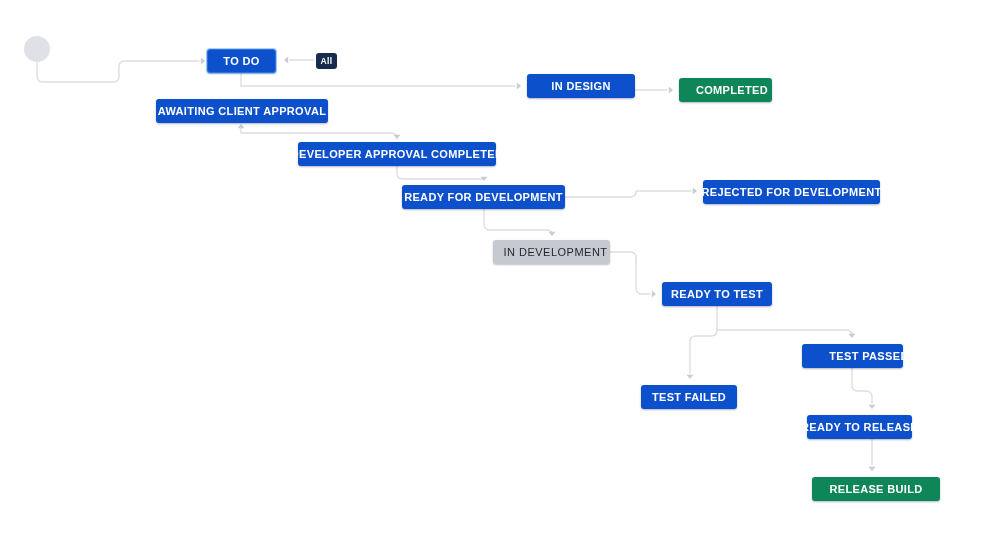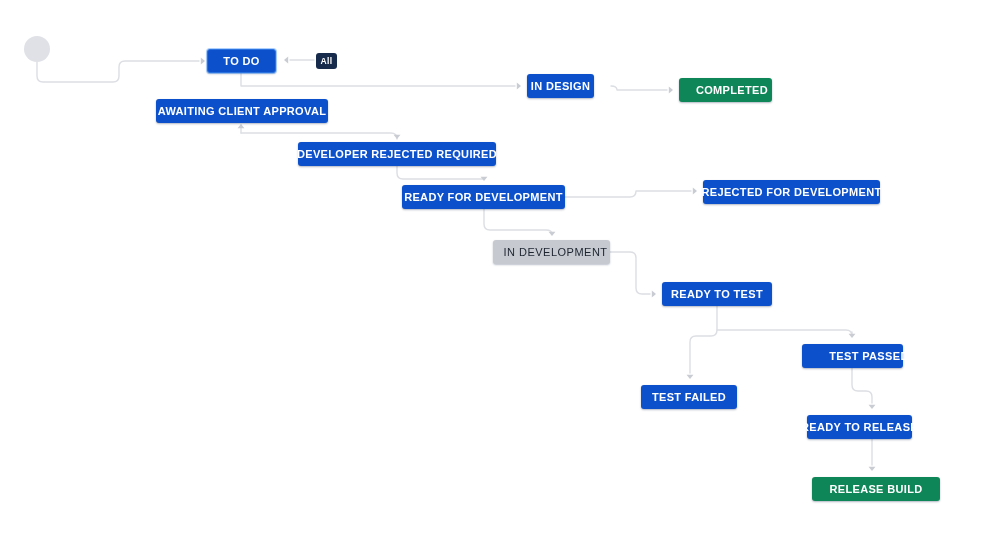--- a/index.html
+++ b/index.html
@@ -120,23 +120,23 @@
       <path d="M 852 368 L 852 385 Q 852 391 858 391 L 866 391 Q 872 391 872 397 L 872 403" fill="none" stroke="#dcdee3" stroke-width="1.4" stroke-linecap="round" stroke-linejoin="round"></path>
       <polygon points="872,409 868.556,404.8 875.444,404.8" fill="#c9ccd3"></polygon>
       <path d="M 872 439 L 872 465" fill="none" stroke="#dcdee3" stroke-width="1.4" stroke-linecap="round" stroke-linejoin="round"></path>
       <polygon points="872,471 868.556,466.8 875.444,466.8" fill="#c9ccd3"></polygon>
     </svg>
 
   <div id="node-layer">
       <div class="start-node" style="left: 24px; top: 36px; width: 26px; height: 26px; background: rgb(223, 225, 230);"></div>
       <div class="node blue selected" style="left: 207px; top: 49px; width: 69px; height: 24px;">TO DO</div>
       <div class="node blue" style="left: 156px; top: 99px; width: 172px; height: 24px;">AWAITING CLIENT APPROVAL</div>
-      <div class="node blue" style="left: 527px; top: 74px; width: 67px; height: 24px;">IN DESIGN</div>
+      <div class="node blue" style="left: 527px; top: 74px; width: 108px; height: 24px;">IN DESIGN</div>
       <div class="node green" style="left: 679px; top: 78px; width: 93px; height: 24px; padding-left: 13px;">COMPLETED</div>
-      <div class="node blue" style="left: 298px; top: 142px; width: 198px; height: 24px;">DEVELOPER REJECTED REQUIRED</div>
+      <div class="node blue" style="left: 298px; top: 142px; width: 198px; height: 24px;">DEVELOPER APPROVAL COMPLETED</div>
       <div class="node blue" style="left: 402px; top: 185px; width: 163px; height: 24px;">READY FOR DEVELOPMENT</div>
       <div class="node blue" style="left: 703px; top: 180px; width: 177px; height: 24px;">REJECTED FOR DEVELOPMENT</div>
       <div class="node grey" style="left: 493px; top: 240px; width: 117px; height: 24px; padding-left: 8px;">IN DEVELOPMENT</div>
       <div class="node blue" style="left: 662px; top: 282px; width: 110px; height: 24px;">READY TO TEST</div>
       <div class="node blue" style="left: 802px; top: 344px; width: 101px; height: 24px; padding-left: 33px;">TEST PASSED</div>
       <div class="node blue" style="left: 641px; top: 385px; width: 96px; height: 24px;">TEST FAILED</div>
       <div class="node blue" style="left: 807px; top: 415px; width: 105px; height: 24px;">READY TO RELEASE</div>
       <div class="node green" style="left: 812px; top: 477px; width: 128px; height: 24px;">RELEASE BUILD</div>
       <div class="badge" style="left: 316px; top: 53px; min-width: 21px; height: 14px; padding: 8px 4px;">All</div>
     </div>

